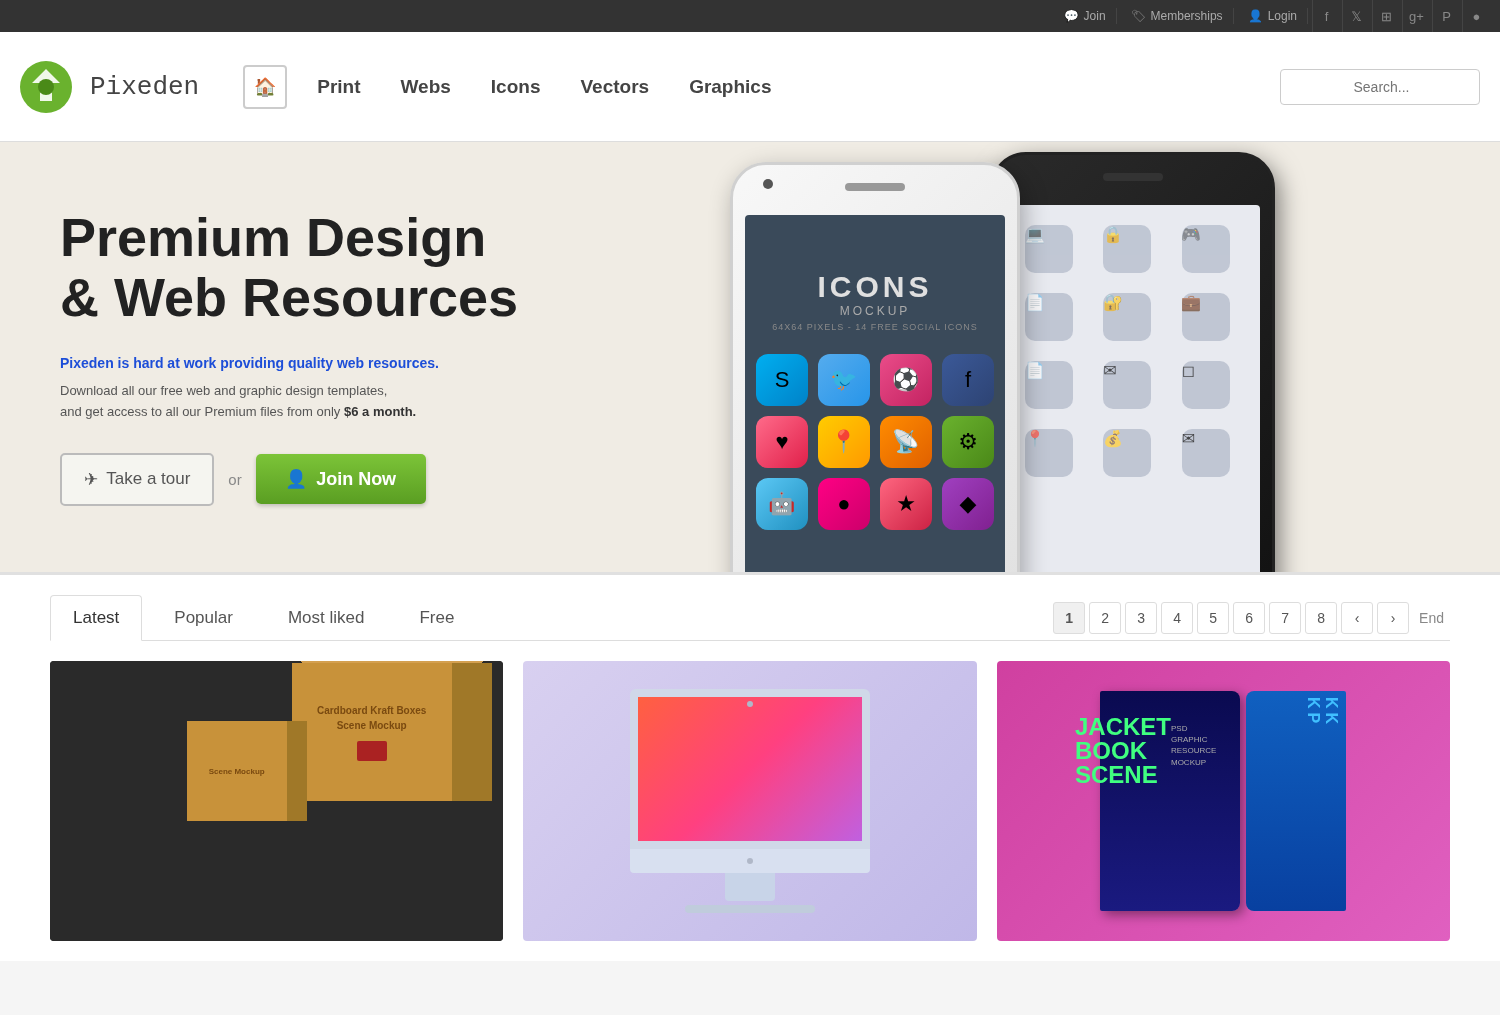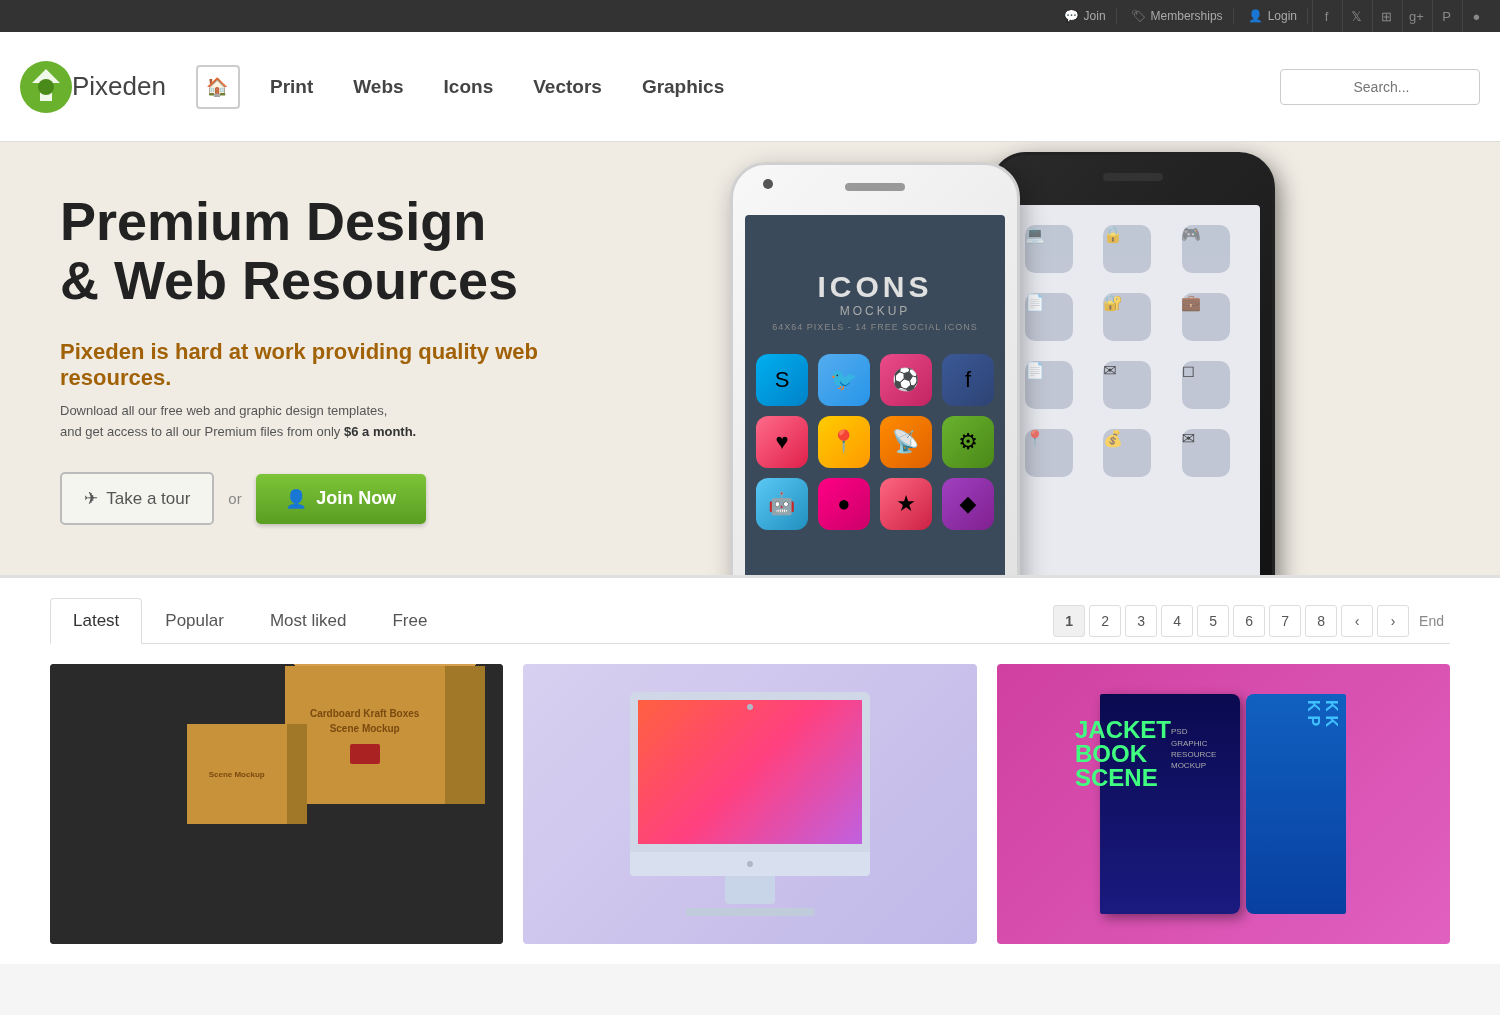--- a/index.html
+++ b/index.html
@@ -58,23 +58,24 @@
       height: 110px;
       display: flex;
       align-items: center;
       padding: 0 20px;
       gap: 20px;
       border-bottom: 1px solid #ddd;
     }
     .logo {
       display: flex;
       align-items: center;
-      gap: 0;
+      gap: 18px;
       text-decoration: none;
-      margin-right: 10px;
+      margin-right: 24px;
+      font-family: Liberation Mono, monospace;
     }
     .logo-icon {
       width: 52px;
       height: 52px;
     }
     .logo-text {
       font-size: 26px;
       color: #444;
       font-weight: 300;
     }
@@ -139,23 +140,23 @@
       z-index: 2;
     }
     .hero-title {
       font-size: 54px;
       font-weight: 900;
       color: #222;
       line-height: 1.1;
       margin-bottom: 28px;
     }
     .hero-subtitle {
-      font-size: 22px;
+      font-size: 14px;
       font-weight: bold;
-      color: #a16207;
+      color: #1d4ed8;
       margin-bottom: 10px;
     }
     .hero-description {
       font-size: 13px;
       color: #555;
       line-height: 1.6;
       margin-bottom: 30px;
     }
     .hero-description strong {
       color: #333;
@@ -331,21 +332,21 @@
       background: white;
       margin: 0;
       padding: 20px 50px;
       border-top: 3px solid #e0e0e0;
     }
 
     
     .tabs-row {
       display: flex;
       align-items: center;
-      gap: 0;
+      gap: 9px;
       margin-bottom: 20px;
       border-bottom: 1px solid #ddd;
       padding-bottom: 0;
     }
     .tab-item {
       padding: 12px 22px;
       font-size: 17px;
       color: #555;
       cursor: pointer;
       font-weight: 500;
@@ -593,21 +594,21 @@
     </div>
   </div>
 
   <div class="card-grid">
 
     <div class="card card-1">
       <div style="position:relative;width:100%;height:100%;background:#2a2a2a;display:flex;align-items:center;justify-content:center;padding:20px;">
 
         <div style="position:relative;">
 
-          <div style="position:absolute;bottom:0;left:8px;width:200px;height:160px;">
+          <div style="position:absolute;bottom:0;left:15px;width:200px;height:160px;">
 
             <div style="position:absolute;top:0;left:10px;width:180px;height:25px;background:#d4a050;transform:perspective(300px) rotateX(-25deg);transform-origin:bottom;border-top:1px solid #e0b060;"></div>
 
             <div style="position:absolute;top:22px;left:0;width:160px;height:138px;background:#c8923a;display:flex;flex-direction:column;align-items:center;justify-content:center;padding:10px;">
               <div style="color:#7a4a10;font-size:10px;font-weight:bold;text-align:center;line-height:1.5;">Cardboard Kraft Boxes<br>Scene Mockup</div>
               <div style="margin-top:8px;width:30px;height:20px;background:#aa2222;border-radius:2px;"></div>
             </div>
 
             <div style="position:absolute;top:22px;left:160px;width:40px;height:138px;background:#a07828;"></div>
           </div>

